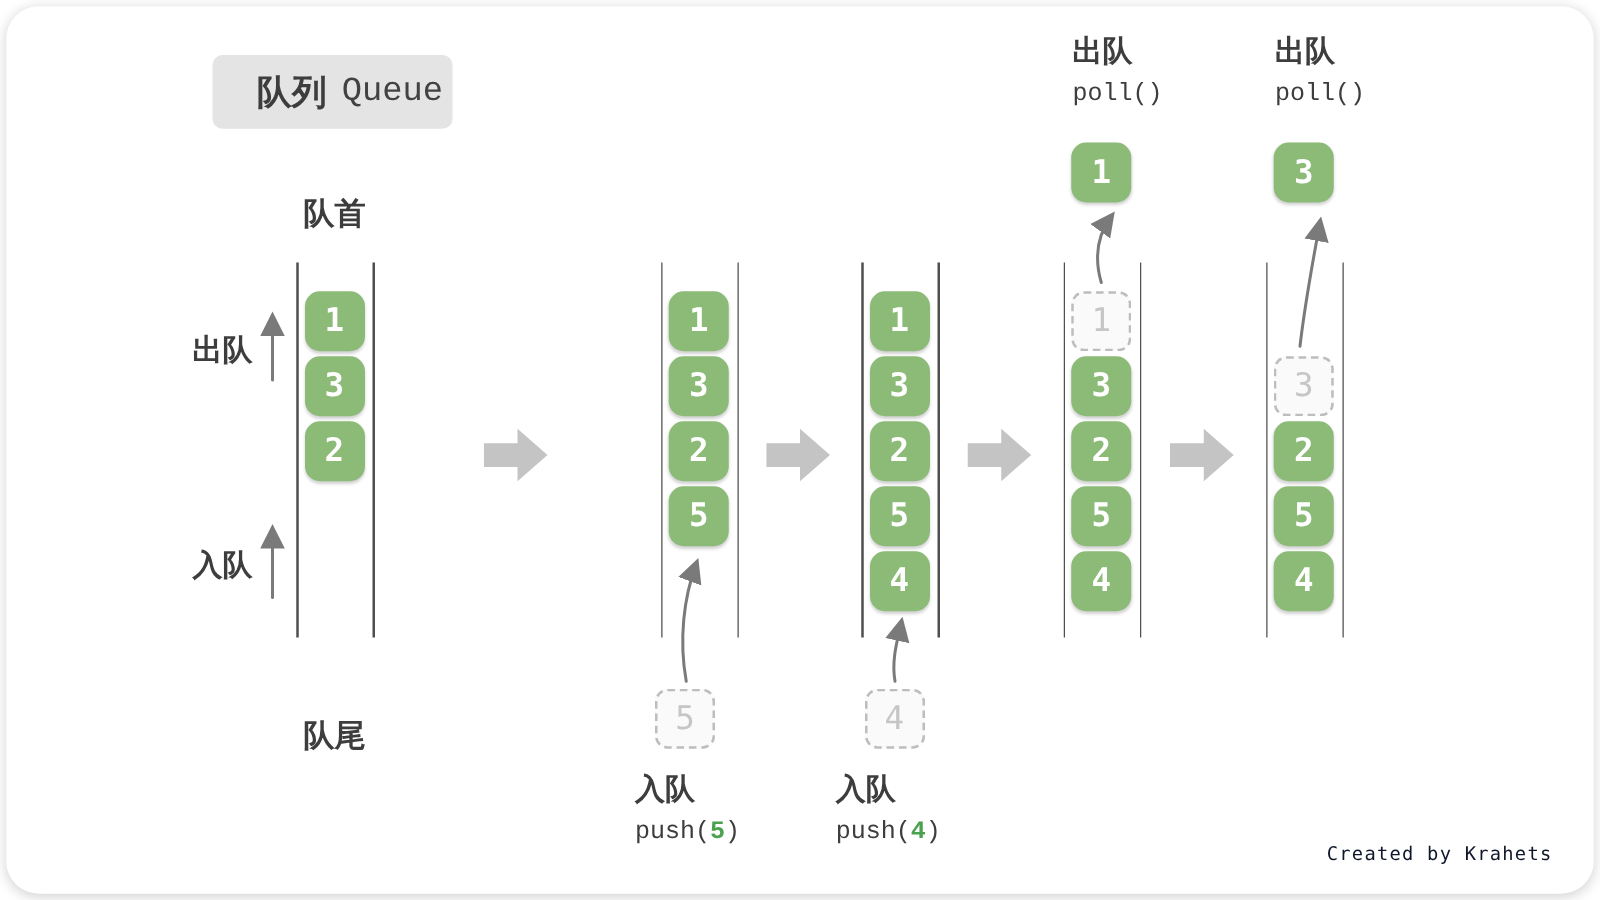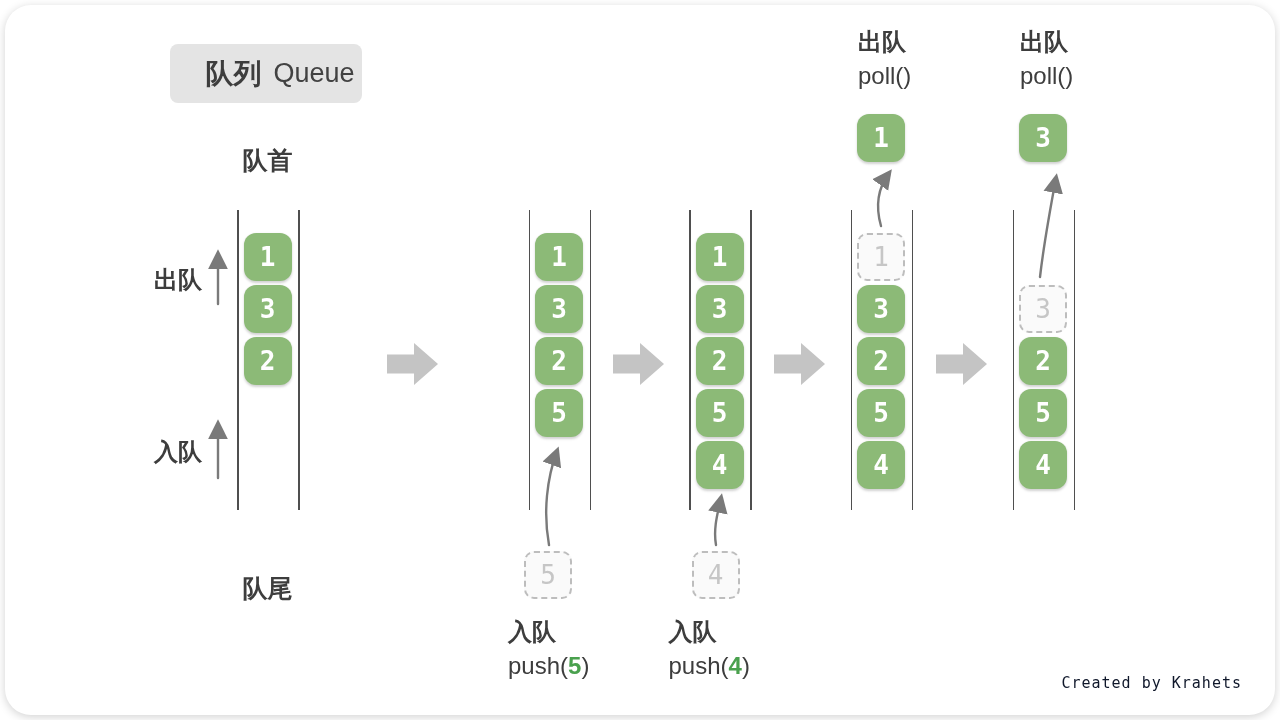--- a/index.html
+++ b/index.html
@@ -4,34 +4,34 @@
 <style>
   html,body{margin:0;padding:0;width:1280px;height:720px;background:#ffffff;overflow:hidden;}
   *{box-sizing:border-box;}
   .card{
     position:absolute;left:5px;top:5px;width:1270px;height:710px;
     background:#ffffff;border-radius:26px;
     box-shadow:0 2px 10px rgba(0,0,0,0.18);
   }
   .abs{position:absolute;}
   .cjk{font-family:"Liberation Sans",sans-serif;font-weight:700;color:#3d3d3d;}
-  .mono{font-family:Liberation Sans, sans-serif;color:#3d3d3d;}
+  .mono{font-family:Liberation Mono, monospace;color:#3d3d3d;}
 
   
   .badge{
     left:170px;top:44px;width:192px;height:59px;
     background:#e4e4e4;border-radius:8px;
     display:flex;align-items:center;justify-content:center;gap:12px;padding-left:28px;
   }
   .badge .cjk{font-size:28px;}
   .badge .mono{font-size:27px;color:#424242;}
 
   
   .front-label,.rear-label{left:217px;width:101px;text-align:center;font-size:25px;}
-  .front-label{top:144px;}
+  .front-label{top:154px;}
   .rear-label{top:537px;margin-top:35px;}
   .deq-side,.enq-side{left:118px;width:84px;text-align:right;font-size:24px;}
   .deq-side{top:264px;}
   .enq-side{top:436px;}
 
   
   .qline{width:1.6px;background:#4f4f4f;top:210px;height:300px;}
   .cell{
     width:48px;height:48px;border-radius:12px;background:#8cba77;
     color:#ffffff;font-family:"DejaVu Sans Mono",monospace;font-weight:700;
@@ -44,21 +44,21 @@
     font-family:"DejaVu Sans Mono",monospace;font-size:26px;
     display:flex;align-items:center;justify-content:center;box-shadow:none;
   }
 
   
   .flow-arrow{width:52px;height:44px;top:342px;}
 
   
   .op-block{display:flex;flex-direction:column;gap:5px;}
   .op-block .cjk{font-size:24px;line-height:28px;}
-  .op-block .code{font-size:24px;line-height:30px;}
+  .op-block .code{font-size:20px;line-height:30px;}
   .op-block .code .arg{color:#4aa14e;font-weight:700;}
 
   .watermark{
     right:38px;top:674px;font-size:15px;color:#0f172a;letter-spacing:1px;
     font-family:"DejaVu Sans Mono",monospace;
   }
   svg.overlay{position:absolute;left:0;top:0;pointer-events:none;}
 </style>
 </head>
 <body>

